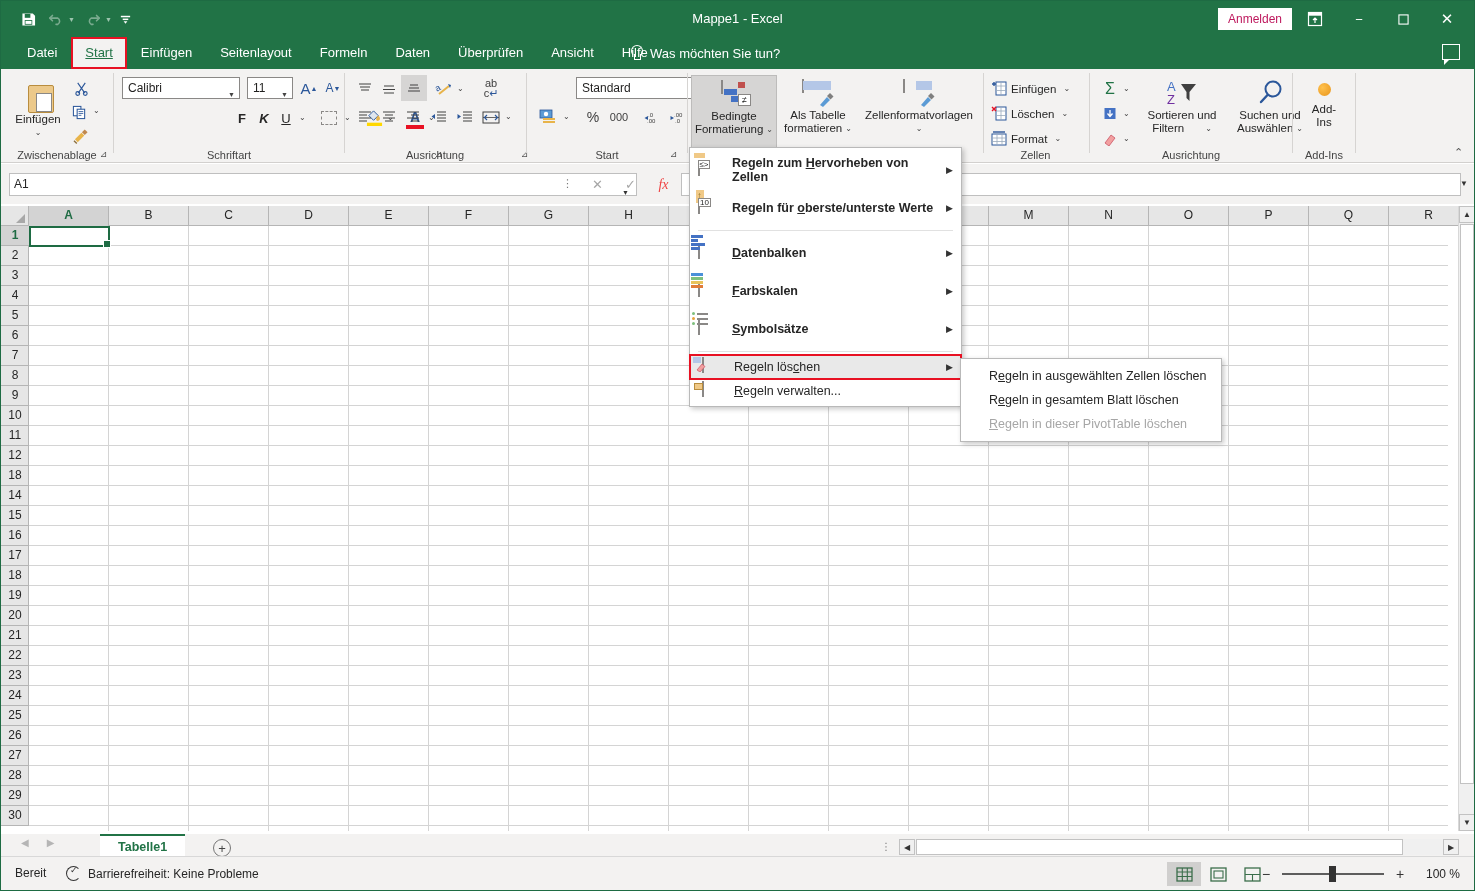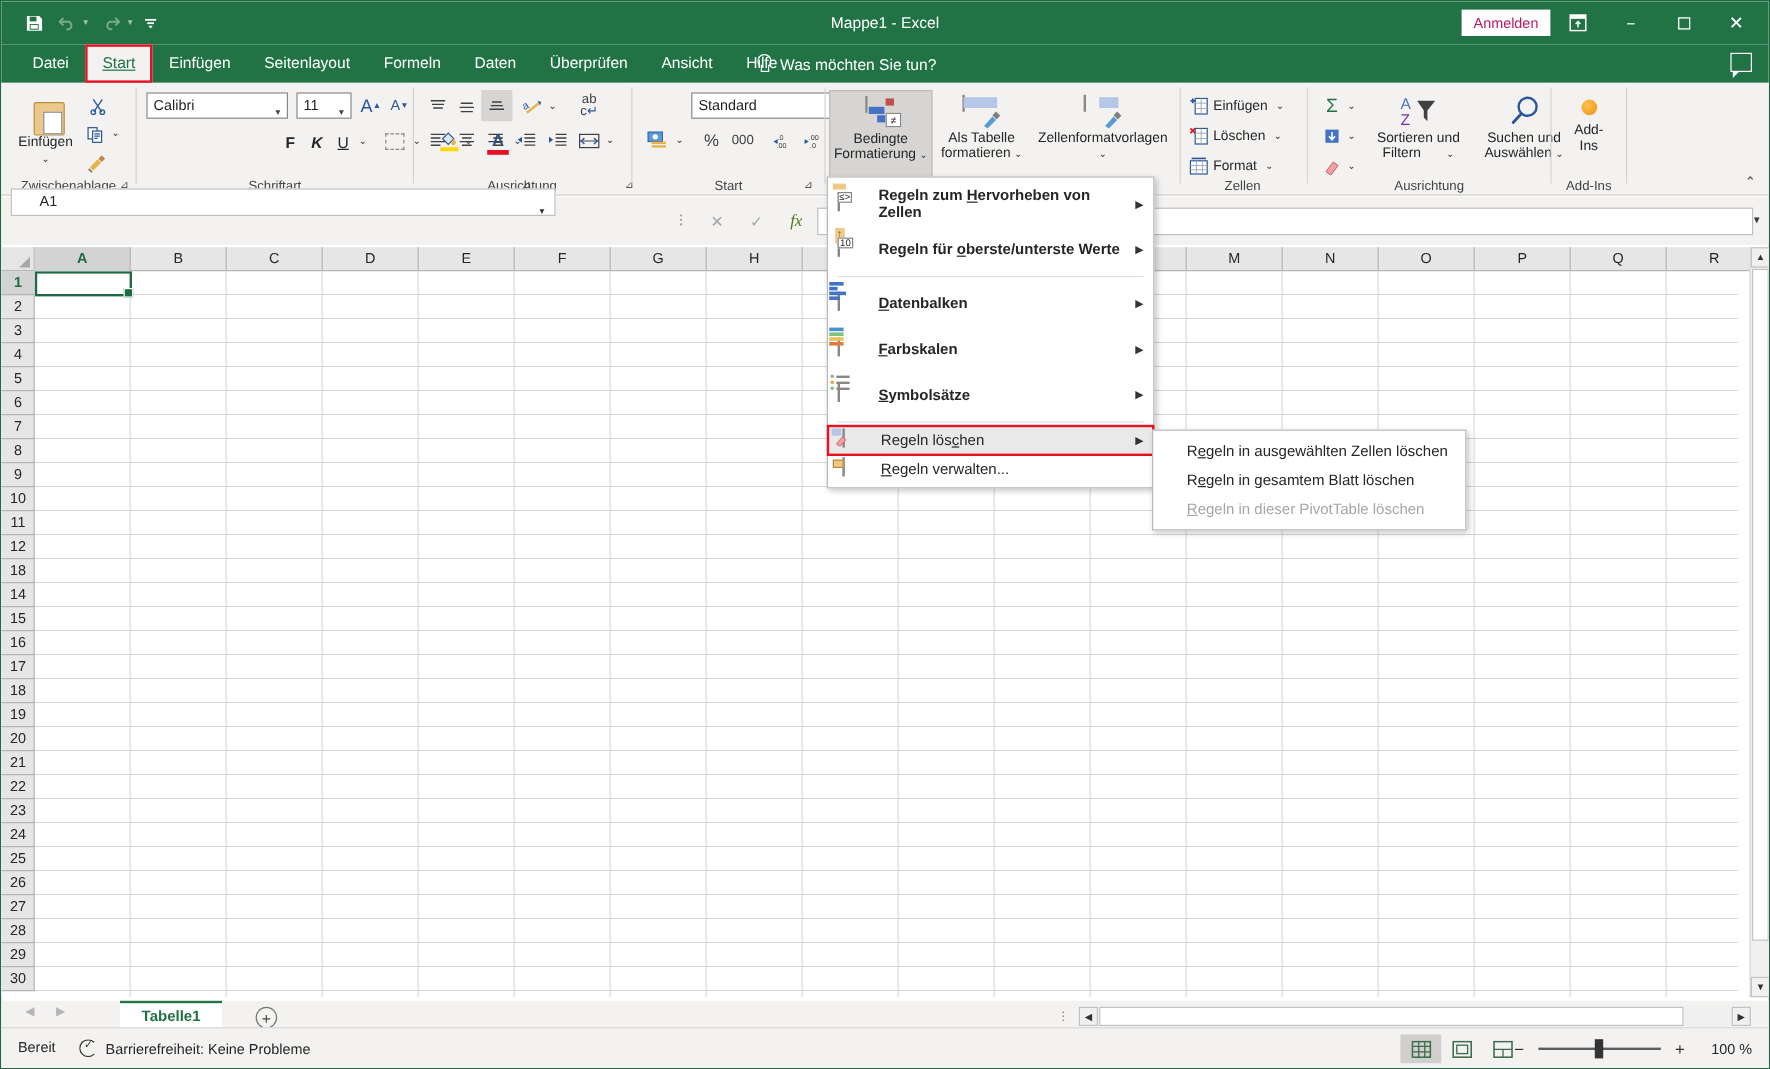--- a/index.html
+++ b/index.html
@@ -62,26 +62,26 @@
   .clippaper { position:absolute; left:14px; top:12px; width:16px; height:19px; background:#fff; border:1.3px solid #8a8886; }
 
   
   .combo { position:absolute; background:#fff; border:1px solid #8a8886; height:22px; font-size:12px; padding:0 16px 0 5px; line-height:20px; color:#201f1e; cursor:text; }
   .combo .ar { position:absolute; right:4px; top:7px; font-size:7px; color:#444; }
 
   .btnico { position:absolute; display:flex; align-items:center; justify-content:center; cursor:pointer; font-size:12.5px; }
 
   
   .fbar { position:absolute; left:0; top:163px; width:1473px; height:40px; background:#f3f2f1; display:flex; align-items:center; }
-  .namebox { position:absolute; left:8px; top:156px; width:454px; height:23px; background:#fff; border:1px solid #bfbfbf; font-size:12px; line-height:21px; padding-left:23px; }
+  .namebox { position:absolute; left:8px; top:172px; width:628px; height:23px; background:#fff; border:1px solid #bfbfbf; font-size:12px; line-height:21px; padding-left:4px; }
   .namebox .ar { position:absolute; right:7px; top:8px; font-size:7px; color:#333; }
   .fgrip { position:absolute; left:561px; top:176px; color:#7a7a7a; font-size:11px; letter-spacing:0; }
   .fbtns { position:absolute; left:580px; top:172px; display:flex; align-items:center; gap:0; }
   .fbtn { width:33px; height:23px; display:flex; align-items:center; justify-content:center; color:#a6a6a6; font-size:13px; cursor:pointer;}
-  .fbtn.fx { color:#4d7c0f; font-style:italic; font-family:"Liberation Serif",serif; font-size:14px;}
+  .fbtn.fx { color:#ef4444; font-style:italic; font-family:"Liberation Serif",serif; font-size:14px;}
   .finput { position:absolute; left:680px; top:172px; width:780px; height:23px; background:#fff; border:1px solid #bfbfbf; font-size:12px; line-height:21px; padding-left:6px; }
   .fexp { position:absolute; right:6px; top:178px; font-size:8px; color:#333; cursor:pointer;}
 
   
   .gridwrap { position:absolute; left:0; top:205px; width:1473px; height:625px; background:#fff; }
   .corner { position:absolute; left:0; top:0; width:28px; height:20px; background:#e6e6e6; border-right:1px solid #b5b5b5; border-bottom:1px solid #b5b5b5; }
   .corner::after { content:""; position:absolute; right:3px; bottom:2px; border-style:solid; border-width:0 0 9px 9px; border-color:transparent transparent #a8a8a8 transparent; }
   .colhead { position:absolute; left:28px; top:0; height:20px; background:#e6e6e6; border-bottom:1px solid #b5b5b5; white-space:nowrap; }
   .colcell { display:inline-block; width:80px; height:20px; line-height:19px; text-align:center; font-size:12px; color:#262626; border-right:1px solid #b5b5b5; vertical-align:top; }
   .colcell.sel { background:#d3d3d3; color:#1e6b43; font-weight:600; }

